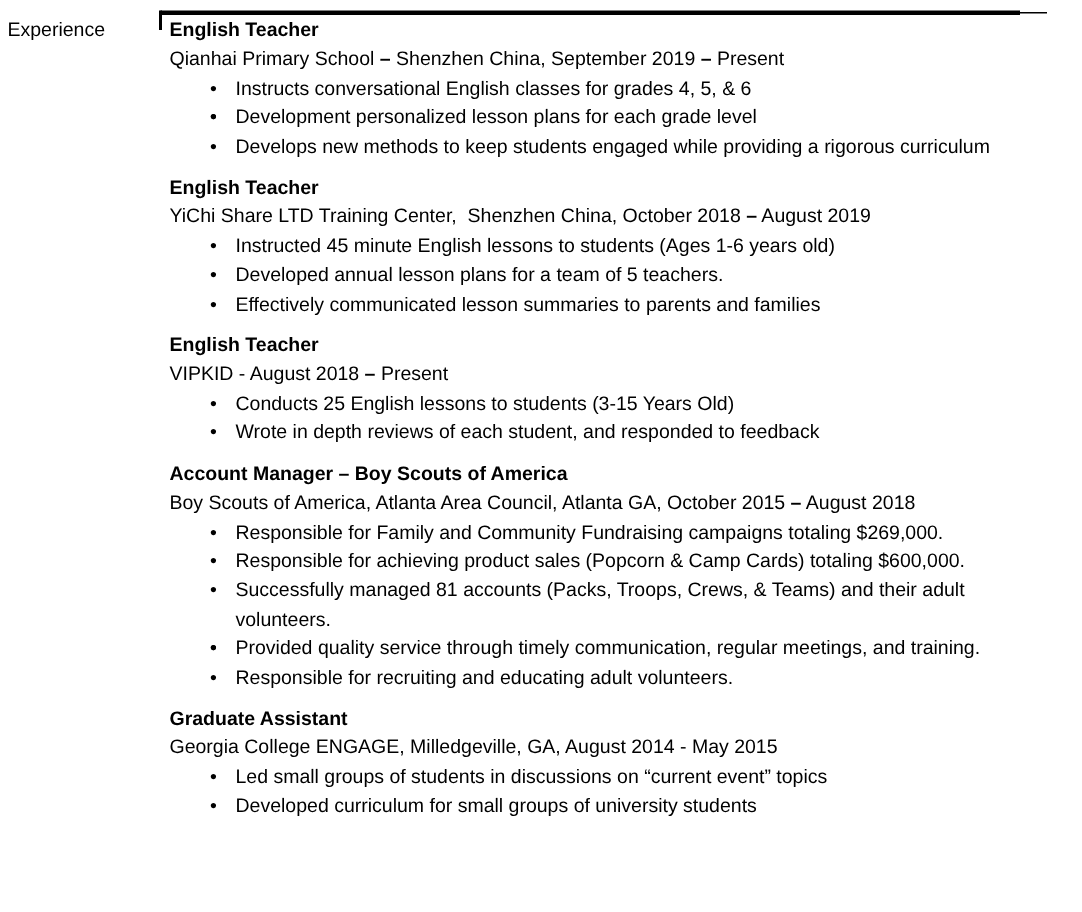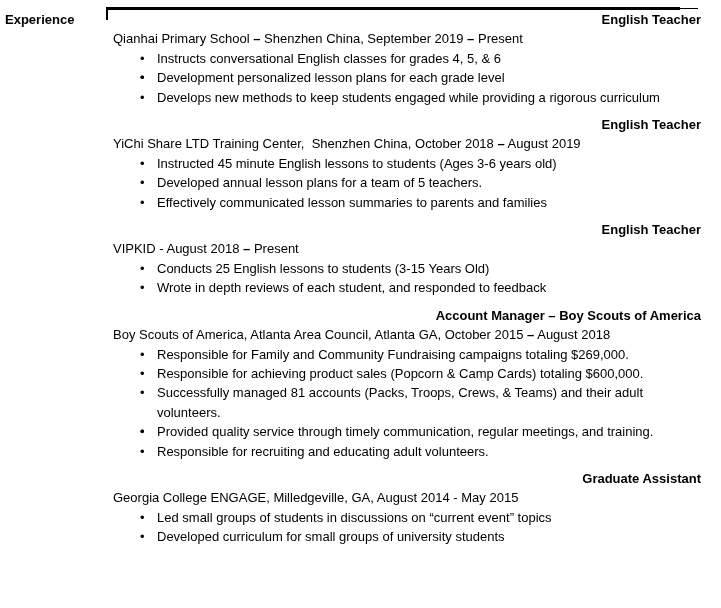--- a/index.html
+++ b/index.html
@@ -13,26 +13,26 @@
     font-size: 13px;
     overflow: hidden;
   }
   
   .border-h      { position: absolute; top: 7px;  left: 107px; width: 573px; height: 3px; background: #000; }
   .border-h-thin { position: absolute; top: 8px;  left: 680px; width: 18px;  height: 1px; background: #000; }
   .border-tick   { position: absolute; top: 7px;  left: 106px; width: 2px;   height: 13px; background: #000; }
 
   .layout { display: flex; padding-top: 10px; }
   .label-col { width: 107px; flex: 0 0 107px; padding-left: 5px; box-sizing: border-box; }
-  .section-label { font-weight: bold; line-height: 19.4px; }
+  .section-label { font-weight: normal; line-height: 19.4px; }
   .content-col { flex: 1 1 auto; padding-left: 6px; padding-right: 20px; box-sizing: border-box; }
 
   .job { margin: 0 0 8px 0; }
   .job:last-child { margin-bottom: 0; }
-  .job-title { margin: 0; font-size: 13px; font-weight: bold; line-height: 19.4px; text-align: right; }
+  .job-title { margin: 0; font-size: 13px; font-weight: bold; line-height: 19.4px; }
   .company { margin: 0; line-height: 19.4px; white-space: pre-wrap; }
   .company .seg { font-weight: normal; }
   .company .seg.bold { font-weight: bold; }
 
   .bullets { margin: 0; padding: 0; list-style: none; }
   .bullets li { position: relative; padding-left: 44px; line-height: 19.4px; }
   .bullets .dot { position: absolute; left: 27px; top: 0; }
 </style>
 </head>
 <body>
@@ -54,21 +54,21 @@
             <li><span class="dot">•</span><span>Instructs conversational English classes for grades 4, 5, &amp; 6</span></li>
             <li><span class="dot">•</span></li>
             <li><span class="dot">•</span><span>Development personalized lesson plans for each grade level</span></li>
             <li><span class="dot">•</span><span>Develops new methods to keep students engaged while providing a rigorous curriculum</span></li>
           </ul>
         </section>
         <section class="job">
           <h3 class="job-title">English Teacher</h3>
           <p class="company"><span class="seg">YiChi Share LTD Training Center,  Shenzhen China, October 2018 </span><span class="seg bold">–</span><span class="seg"> August 2019</span></p>
           <ul class="bullets">
-            <li><span class="dot">•</span><span>Instructed 45 minute English lessons to students (Ages 3-6 years old)</span></li>
+            <li><span class="dot">•</span><span>Instructed 45 minute English lessons to students (Ages 1-6 years old)</span></li>
             <li><span class="dot">•</span><span>Developed annual lesson plans for a team of 5 teachers.</span></li>
             <li><span class="dot">•</span><span>Effectively communicated lesson summaries to parents and families</span></li>
           </ul>
         </section>
         <section class="job">
           <h3 class="job-title">English Teacher</h3>
           <p class="company"><span class="seg">VIPKID - August 2018 </span><span class="seg bold">–</span><span class="seg"> Present</span></p>
           <ul class="bullets">
             <li><span class="dot">•</span><span>Conducts 25 English lessons to students (3-15 Years Old)</span></li>
             <li><span class="dot">•</span><span>Wrote in depth reviews of each student, and responded to feedback</span></li>

